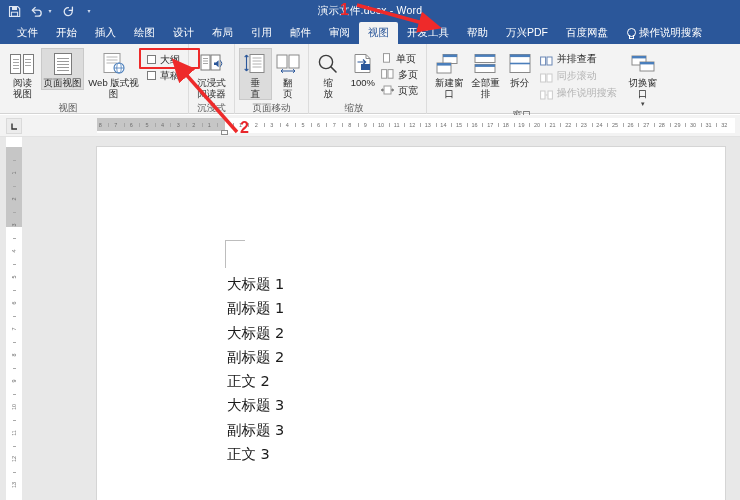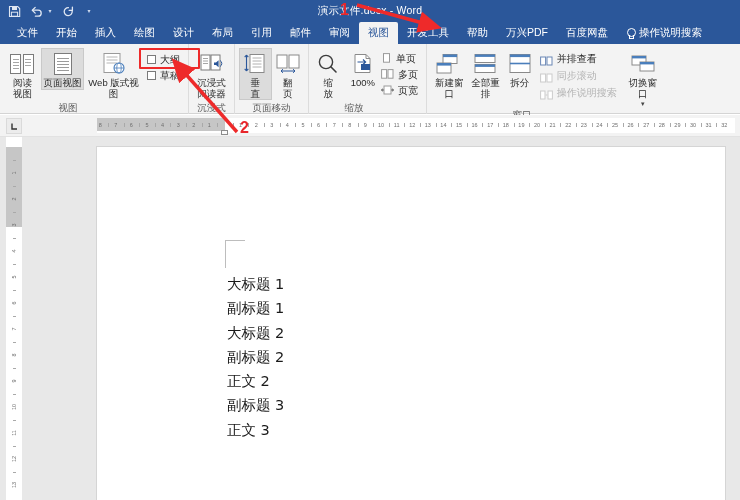--- a/index.html
+++ b/index.html
@@ -716,20 +716,21 @@
     </div>
 
     <div class="page">
       <div class="margin-corner"></div>
       <div class="doctext">
         <div class="p">大标题 1</div>
         <div class="p">副标题 1</div>
         <div class="p">大标题 2</div>
         <div class="p">副标题 2</div>
         <div class="p">正文 2</div>
+        <div class="p">大标题 3</div>
         <div class="p">副标题 3</div>
         <div class="p">正文 3</div>
       </div>
     </div>
   </div>
 
   <svg class="arrow-svg" width="740" height="500">
     <defs>
       <marker id="ah" markerWidth="7" markerHeight="7" refX="5.5" refY="3.2" orient="auto">
         <path d="M0,0 L7,3.2 L0,6.4 z" fill="#ee2a2a"></path>

